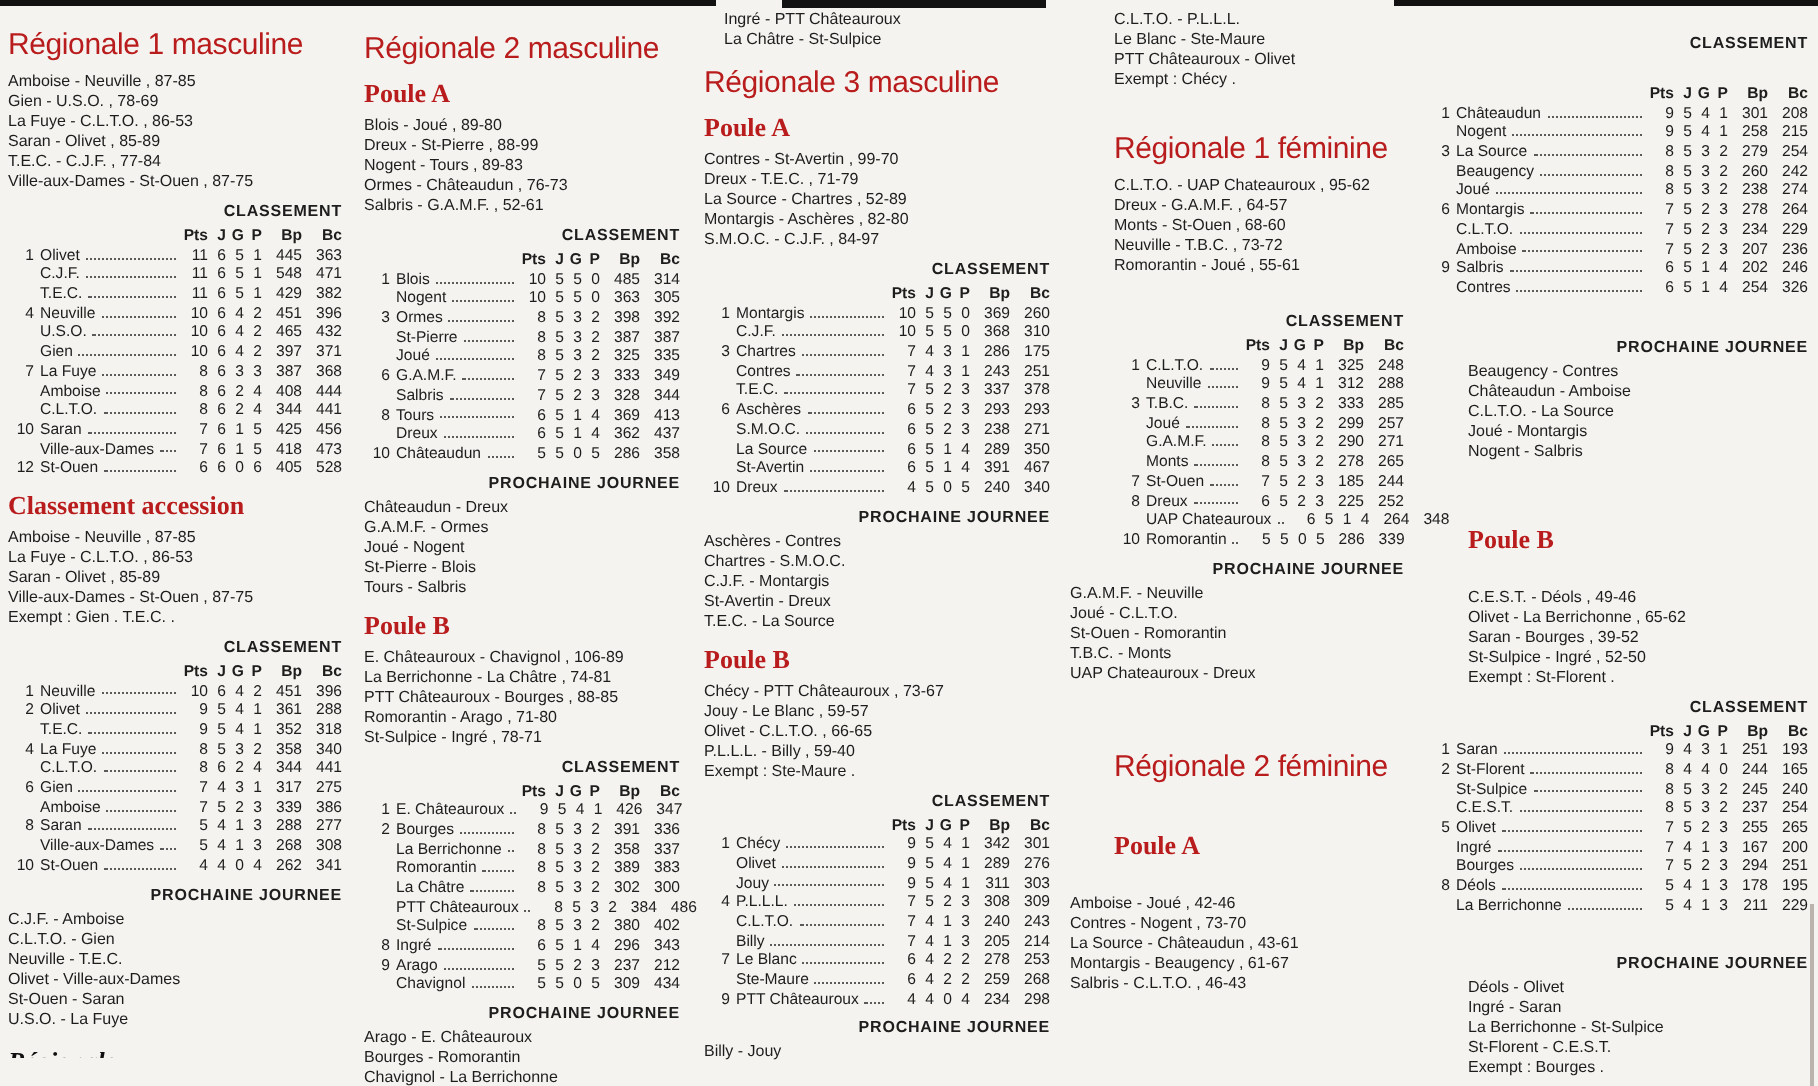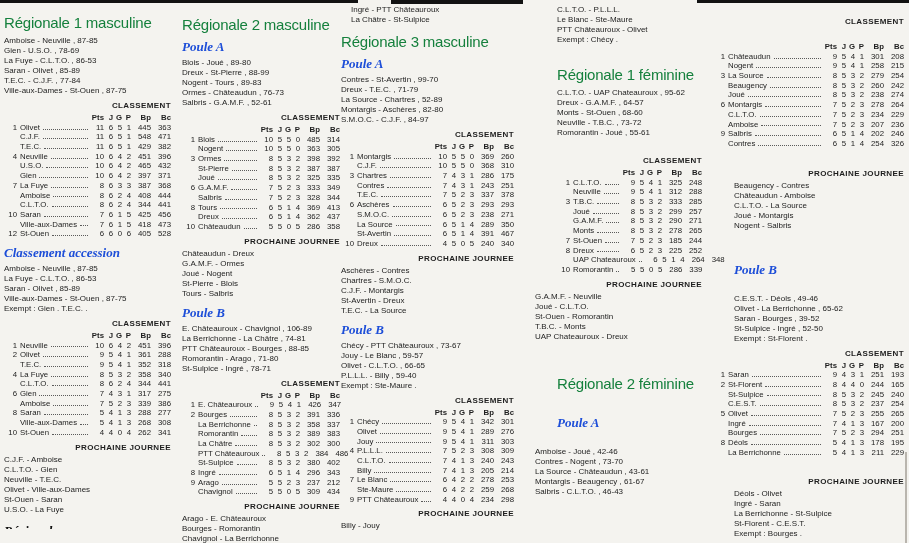--- a/index.html
+++ b/index.html
@@ -6,26 +6,26 @@
   .page{position:relative;width:909px;height:543px;background:#f4f3ef;overflow:hidden;
         color:#1d1d1d;font-family:"Liberation Sans","DejaVu Sans",sans-serif;}
   .rule{position:absolute;background:#121212;}
   .r1{left:0;top:0;width:358px;height:3px;}
   .r2{left:391px;top:0;width:132px;height:4px;}
   .r3{left:697px;top:0;width:212px;height:3px;}
   .vmark{position:absolute;left:905px;top:452px;width:2px;height:91px;background:#b9b5ae;}
   .col{position:absolute;}
   .c0{left:4px;top:6px;width:167px;}
   .c1{left:182px;top:8px;width:158px;}
-  .c2{left:341px;top:4px;width:173px;}
+  .c2{left:352px;top:4px;width:173px;}
   .c3{left:535px;top:4px;width:167px;}
   .c4{left:704px;top:12px;width:200px;}
-  .h1{font-size:15px;font-weight:400;letter-spacing:-0.2px;margin:8px 0 5px;white-space:nowrap;color:#15803d;}
-  .h2i{font-family:"Liberation Serif","DejaVu Serif",serif;font-style:italic;font-weight:bold;
-       font-size:13px;margin:6px 0 3px;color:#1d4ed8;}
+  .h1{font-size:15px;font-weight:400;letter-spacing:-0.2px;margin:8px 0 5px;white-space:nowrap;color:#b91c1c;}
+  .h2i{font-family:"Liberation Serif","DejaVu Serif",serif;font-weight:bold;
+       font-size:13px;margin:6px 0 3px;color:#b91c1c;}
   .center{text-align:right;font-size:8px;font-weight:bold;letter-spacing:.4px;margin:5px 0 3px;}
   .lines{margin:1px 0;}
   .line{font-size:8px;line-height:10px;white-space:nowrap;}
   .tbl{margin:1px 0 3px;font-size:7.8px;}
   .trow{display:flex;align-items:baseline;height:9.7px;white-space:nowrap;}
   .thead{font-weight:bold;}
   .c-fill{flex:1 1 auto;}
   .c-rank{width:13px;text-align:right;padding-right:3px;flex:0 0 auto;}
   .c-team{padding-right:1px;flex:0 0 auto;}
   .c-dots{flex:1 1 auto;min-width:3px;border-bottom:1px dotted #5a5a5a;align-self:center;

